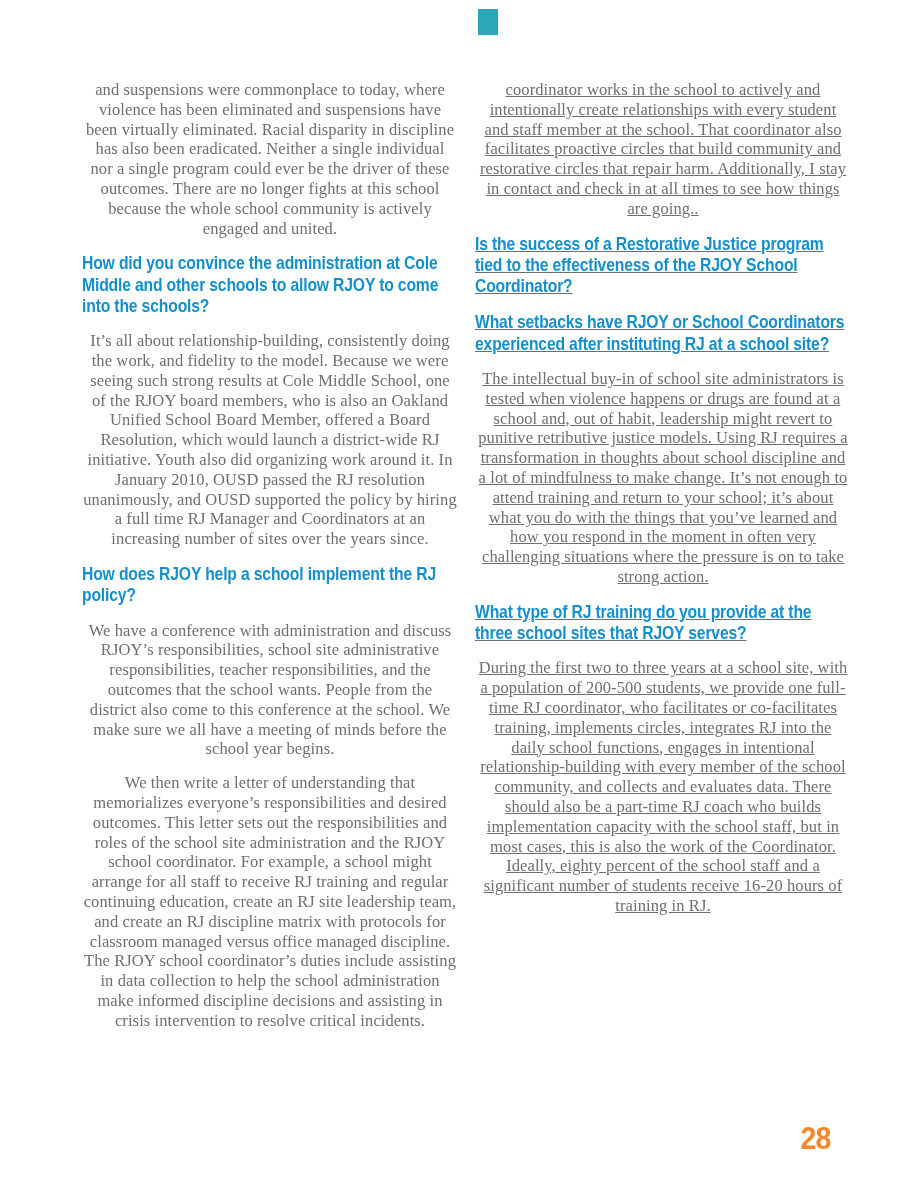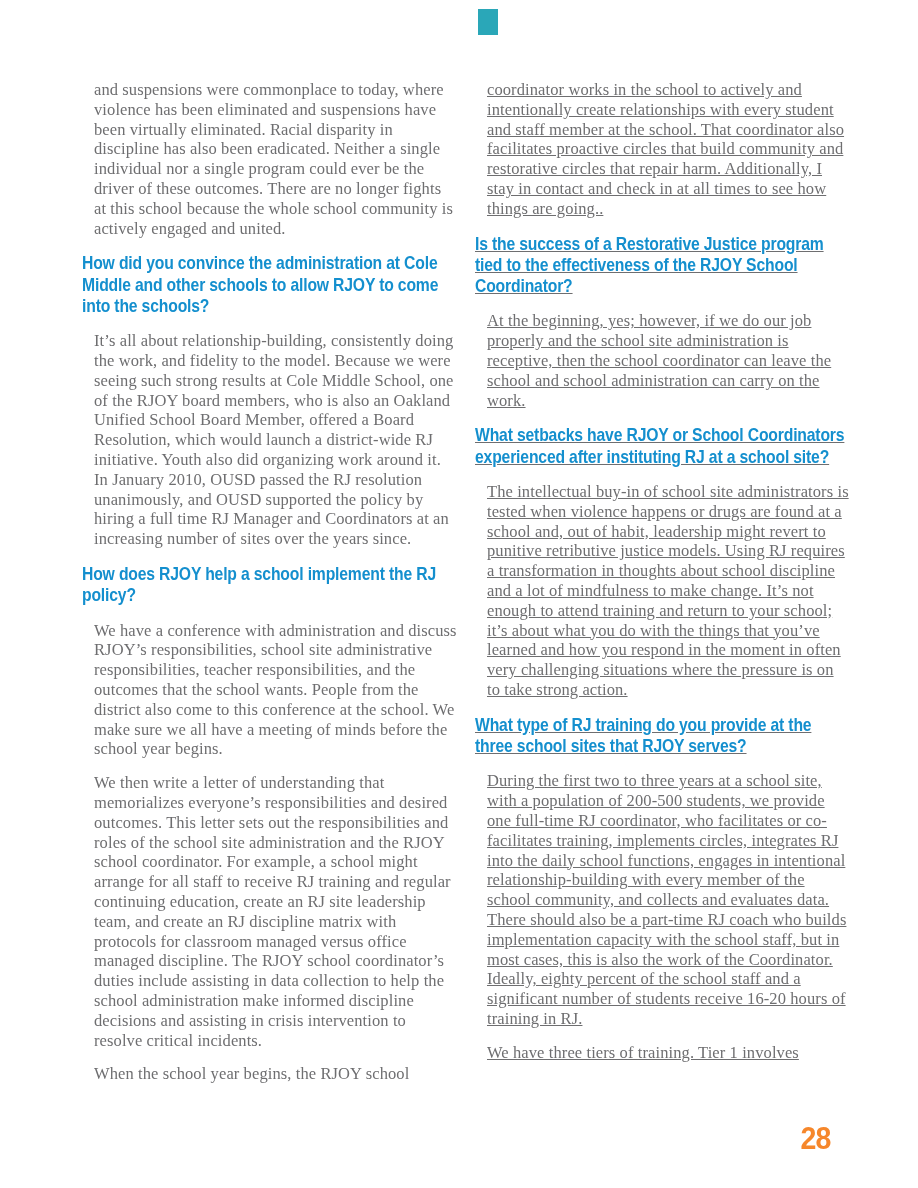--- a/index.html
+++ b/index.html
@@ -23,22 +23,23 @@
     position: absolute;
     top: 80px;
     width: 375px;
     color: #6e6e70;
     font-size: 16.5px;
     line-height: 19.8px;
   }
   .col-left  { left: 82px; }
   .col-right { left: 475px; text-decoration: underline; }
   .col p {
-    margin: 0 0 14px 12px;
+    margin: 0 0 14px 1px;
     letter-spacing: 0.1px;
+    text-align: center;
   }
   .q-heading {
     margin: 13px 0 15px 0;
     color: #148fce;
     font-family: "Liberation Sans", "DejaVu Sans", sans-serif;
     font-weight: bold;
     font-size: 18.5px;
     line-height: 21.3px;
     letter-spacing: -0.2px;
     width: 440px;
@@ -66,29 +67,26 @@
 
   <div class="marker"></div>
 
   <div class="col col-left">
     <p class="q-body">and suspensions were commonplace to today, where violence has been eliminated and suspensions have been virtually eliminated.  Racial disparity in discipline has also been eradicated. Neither a single individual nor a single program could ever be the driver of these outcomes.  There are no longer fights at this school because the whole school community is actively engaged and united.</p>
     <h3 class="q-heading">How did you convince the administration at Cole Middle and other schools to allow RJOY to come into the schools?</h3>
     <p class="q-body">It’s all about relationship-building, consistently doing the work, and fidelity to the model. Because we were seeing such strong results at Cole Middle School, one of the RJOY board members, who is also an Oakland Unified School Board Member, offered a Board Resolution, which would launch a district-wide RJ initiative.  Youth also did organizing work around it.  In January 2010, OUSD passed the RJ resolution unanimously, and OUSD supported the policy by hiring a full time RJ Manager and Coordinators at an increasing number of sites over the years since.</p>
     <h3 class="q-heading">How does RJOY help a school implement the RJ policy?</h3>
     <p class="q-body">We have a conference with administration and discuss RJOY’s responsibilities, school site administrative responsibilities, teacher responsibilities, and the outcomes that the school wants.  People from the district also come to this conference at the school.  We make sure we all have a meeting of minds before the school year begins.</p>
     <p class="q-body">We then write a letter of understanding that memorializes everyone’s responsibilities and desired outcomes.  This letter sets out the responsibilities and roles of the school site administration and the RJOY school coordinator.  For example, a school might arrange for all staff to receive RJ training and regular continuing education, create an RJ site leadership team, and create an RJ discipline matrix with protocols for classroom managed versus office managed discipline.  The RJOY school coordinator’s duties include assisting in data collection to help the school administration make informed discipline decisions and assisting in crisis intervention to resolve critical incidents.</p>
-    <p class="q-body">When the school year begins, the RJOY school</p>
   </div>
 
   <div class="col col-right">
     <p class="q-body">coordinator works in the school to actively and intentionally create relationships with every student and staff member at the school.  That coordinator also facilitates proactive circles that build community and restorative circles that repair harm.  Additionally, I stay in contact and check in at all times to see how things are going..</p>
     <h3 class="q-heading">Is the success of a Restorative Justice program tied to the effectiveness of the RJOY School Coordinator?</h3>
-    <p class="q-body">At the beginning, yes; however, if we do our job properly and the school site administration is receptive, then the school coordinator can leave the school and school administration can carry on the work.</p>
     <h3 class="q-heading">What setbacks have RJOY or School Coordinators experienced after instituting RJ at a school site?</h3>
     <p class="q-body">The intellectual buy-in of school site administrators is tested when violence happens or drugs are found at a school and, out of habit, leadership might revert to punitive retributive justice models.  Using RJ requires a transformation in thoughts about school discipline and a lot of mindfulness to make change. It’s not enough to attend training and return to your school; it’s about what you do with the things that you’ve learned and how you respond in the moment in often very challenging situations where the pressure is on to take strong action.</p>
     <h3 class="q-heading">What type of RJ training do you provide at the three school sites that RJOY serves?</h3>
     <p class="q-body">During the first two to three years at a school site, with a population of 200-500 students, we provide one full-time RJ coordinator, who facilitates or co-facilitates training, implements circles, integrates RJ into the daily school functions, engages in intentional relationship-building with every member of the school community, and collects and evaluates data. There should also be a part-time RJ coach who builds implementation capacity with the school staff, but in most cases, this is also the work of the Coordinator. Ideally, eighty percent of the school staff and a significant number of students receive 16-20 hours of training in RJ.</p>
-    <p class="q-body">We have three tiers of training. Tier 1 involves</p>
   </div>
 
   <div class="page-number">28</div>
 
 </div>
 
 </body></html>

